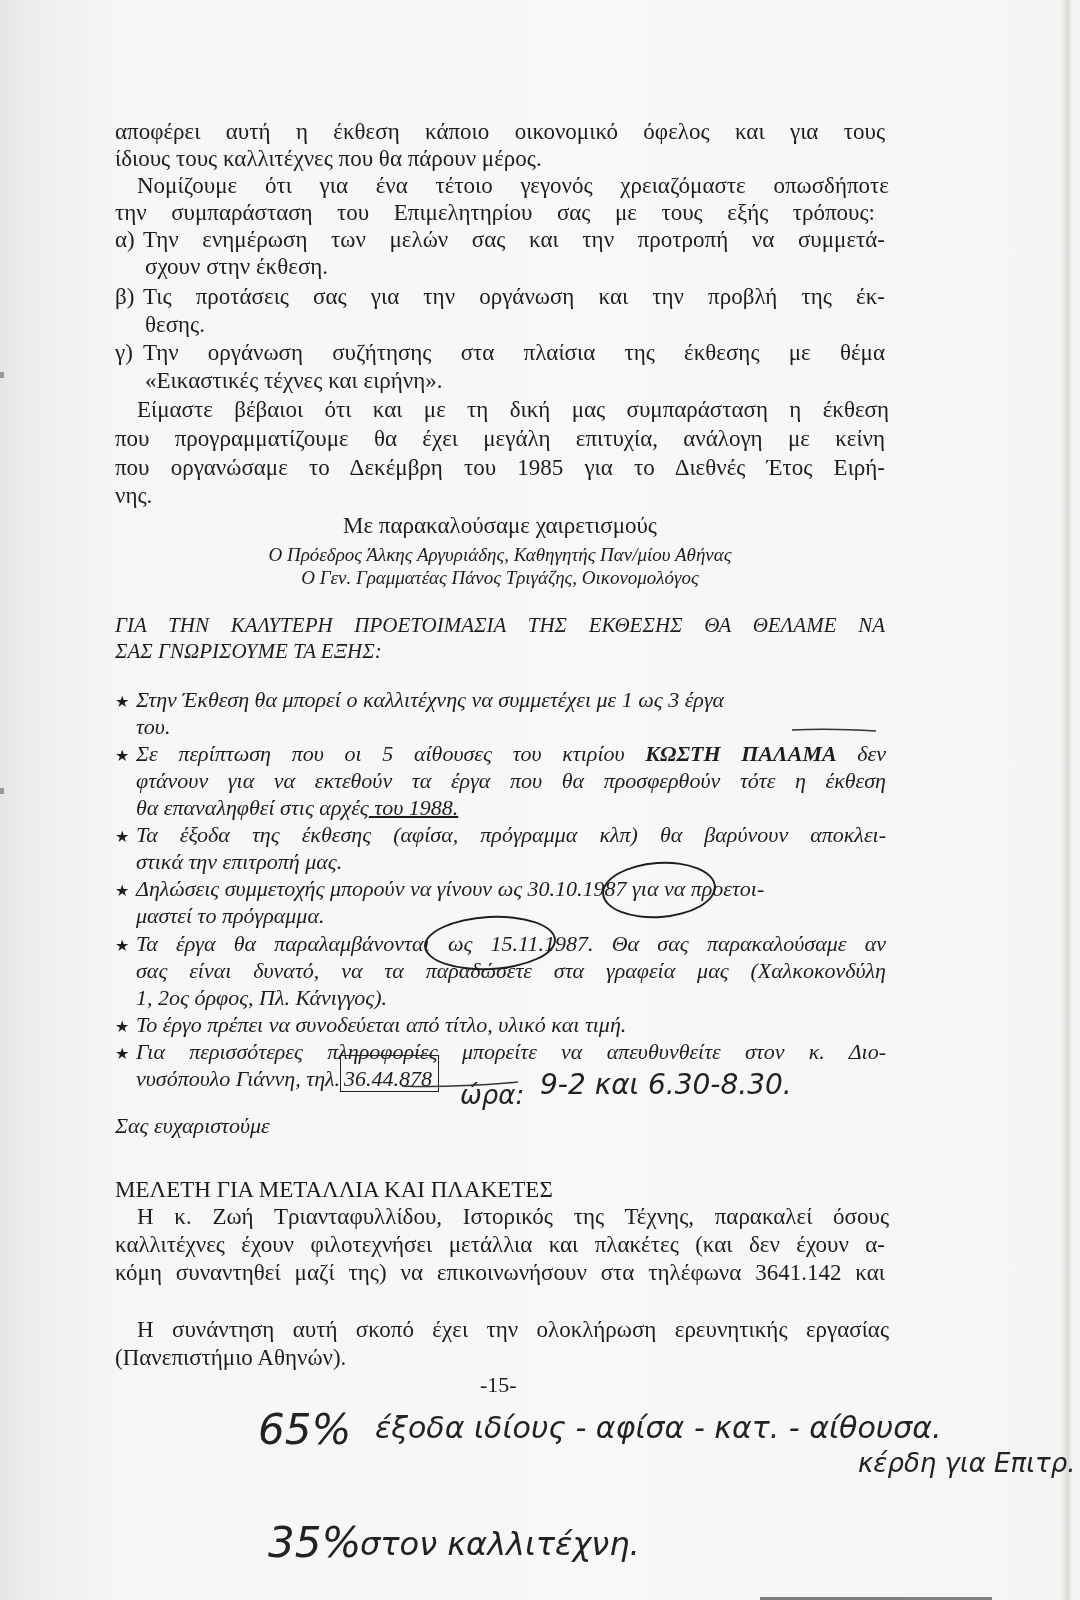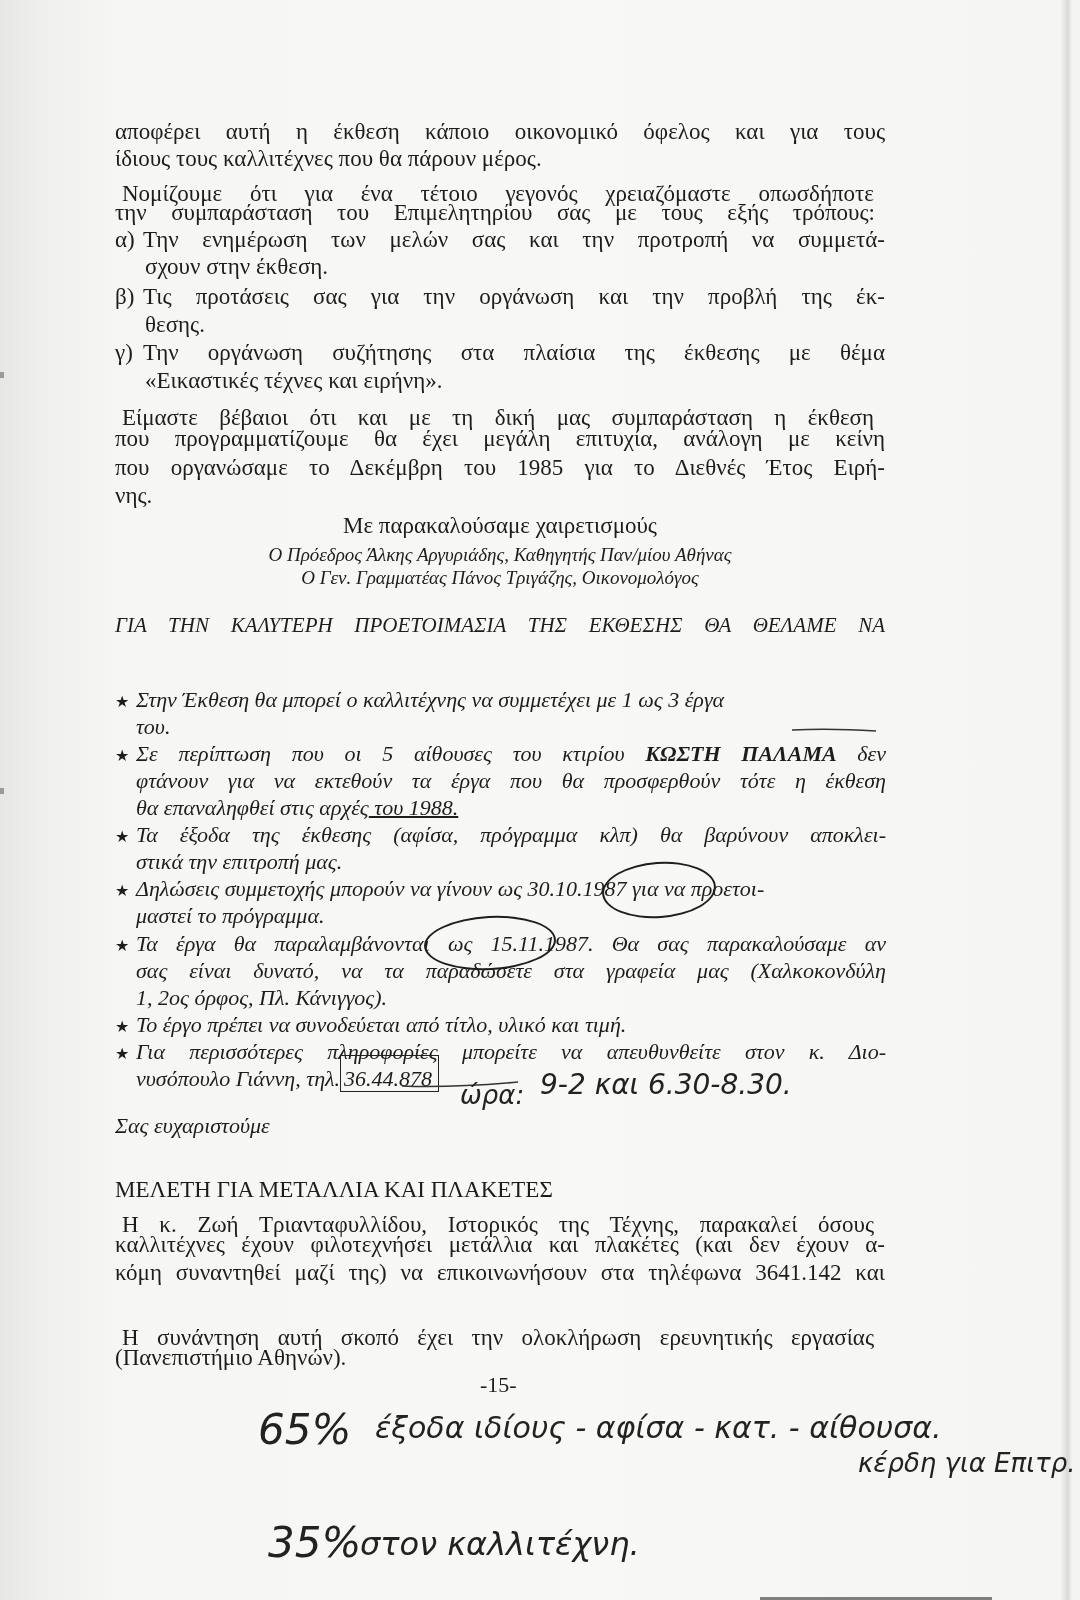--- a/index.html
+++ b/index.html
@@ -11,21 +11,21 @@
     color: #1d1d1d;
   }
   .page { position: absolute; left: 0; top: 0; width: 992px; height: 1600px; }
   .line {
     position: absolute; left: 115px; width: 770px;
     font-size: 23px; line-height: 27px; white-space: nowrap;
   }
   .just { text-align: justify; text-align-last: justify; }
   .it { font-style: italic; }
   .center { text-align: center; left: 115px; width: 770px; }
-  .ind { left: 122px; margin-top: 8px; }
+  .ind { left: 137px; }
   .bullet { position: absolute; left: 115px; font-size: 16px; line-height: 27px; }
   .bold { font-weight: bold; }
   .u { text-decoration: underline; text-decoration-thickness: 1.5px; }
   .hand {
     position: absolute; font-family: "DejaVu Sans", sans-serif; font-style: italic;
     color: #222; font-weight: normal; white-space: nowrap;
   }
   .boxed { border: 1.5px solid #222; border-right-width: 1.5px; padding: 10px 6px 0 3px; }
   .circle {
     position: absolute; border: 2px solid #1e1e1e; border-radius: 50%;
@@ -64,20 +64,21 @@
   <div class="line just ind" style="top:396px;width:752px">Είμαστε βέβαιοι ότι και με τη δική μας συμπαράσταση η έκθεση</div>
   <div class="line just" style="top:425px">που προγραμματίζουμε θα έχει μεγάλη επιτυχία, ανάλογη με κείνη</div>
   <div class="line just" style="top:454px">που οργανώσαμε το Δεκέμβρη του 1985 για το Διεθνές Έτος Ειρή-</div>
   <div class="line" style="top:482px">νης.</div>
 
   <div class="line center" style="top:512px;font-size:23px">Με παρακαλούσαμε χαιρετισμούς</div>
   <div class="line center it" style="top:544px;font-size:19px;line-height:22px">Ο Πρόεδρος Άλκης Αργυριάδης, Καθηγητής Παν/μίου Αθήνας</div>
   <div class="line center it" style="top:567px;font-size:19px;line-height:22px">Ο Γεν. Γραμματέας Πάνος Τριγάζης, Οικονομολόγος</div>
 
   <div class="line just it" style="top:612px;font-size:21px">ΓΙΑ ΤΗΝ ΚΑΛΥΤΕΡΗ ΠΡΟΕΤΟΙΜΑΣΙΑ ΤΗΣ ΕΚΘΕΣΗΣ ΘΑ ΘΕΛΑΜΕ ΝΑ</div>
+  <div class="line it" style="top:638px;font-size:21px">ΣΑΣ ΓΝΩΡΙΣΟΥΜΕ ΤΑ ΕΞΗΣ:</div>
 
   <div>
     <span class="bullet" style="top:688px">★</span>
     <div class="line it" style="top:686px;left:136px;width:750px;font-size:22px"><span>Στην Έκθεση θα μπορεί ο καλλιτέχνης να συμμετέχει με </span><span>1 ως 3 έργα</span></div>
     <div class="line it" style="top:713px;left:136px;font-size:22px">του.</div>
     <svg style="position:absolute;left:790px;top:726px" width="90" height="8">
         <path d="M2 4 Q40 2 86 5" stroke="#333" stroke-width="1.6" fill="none"></path>
       </svg>
   </div>
 

